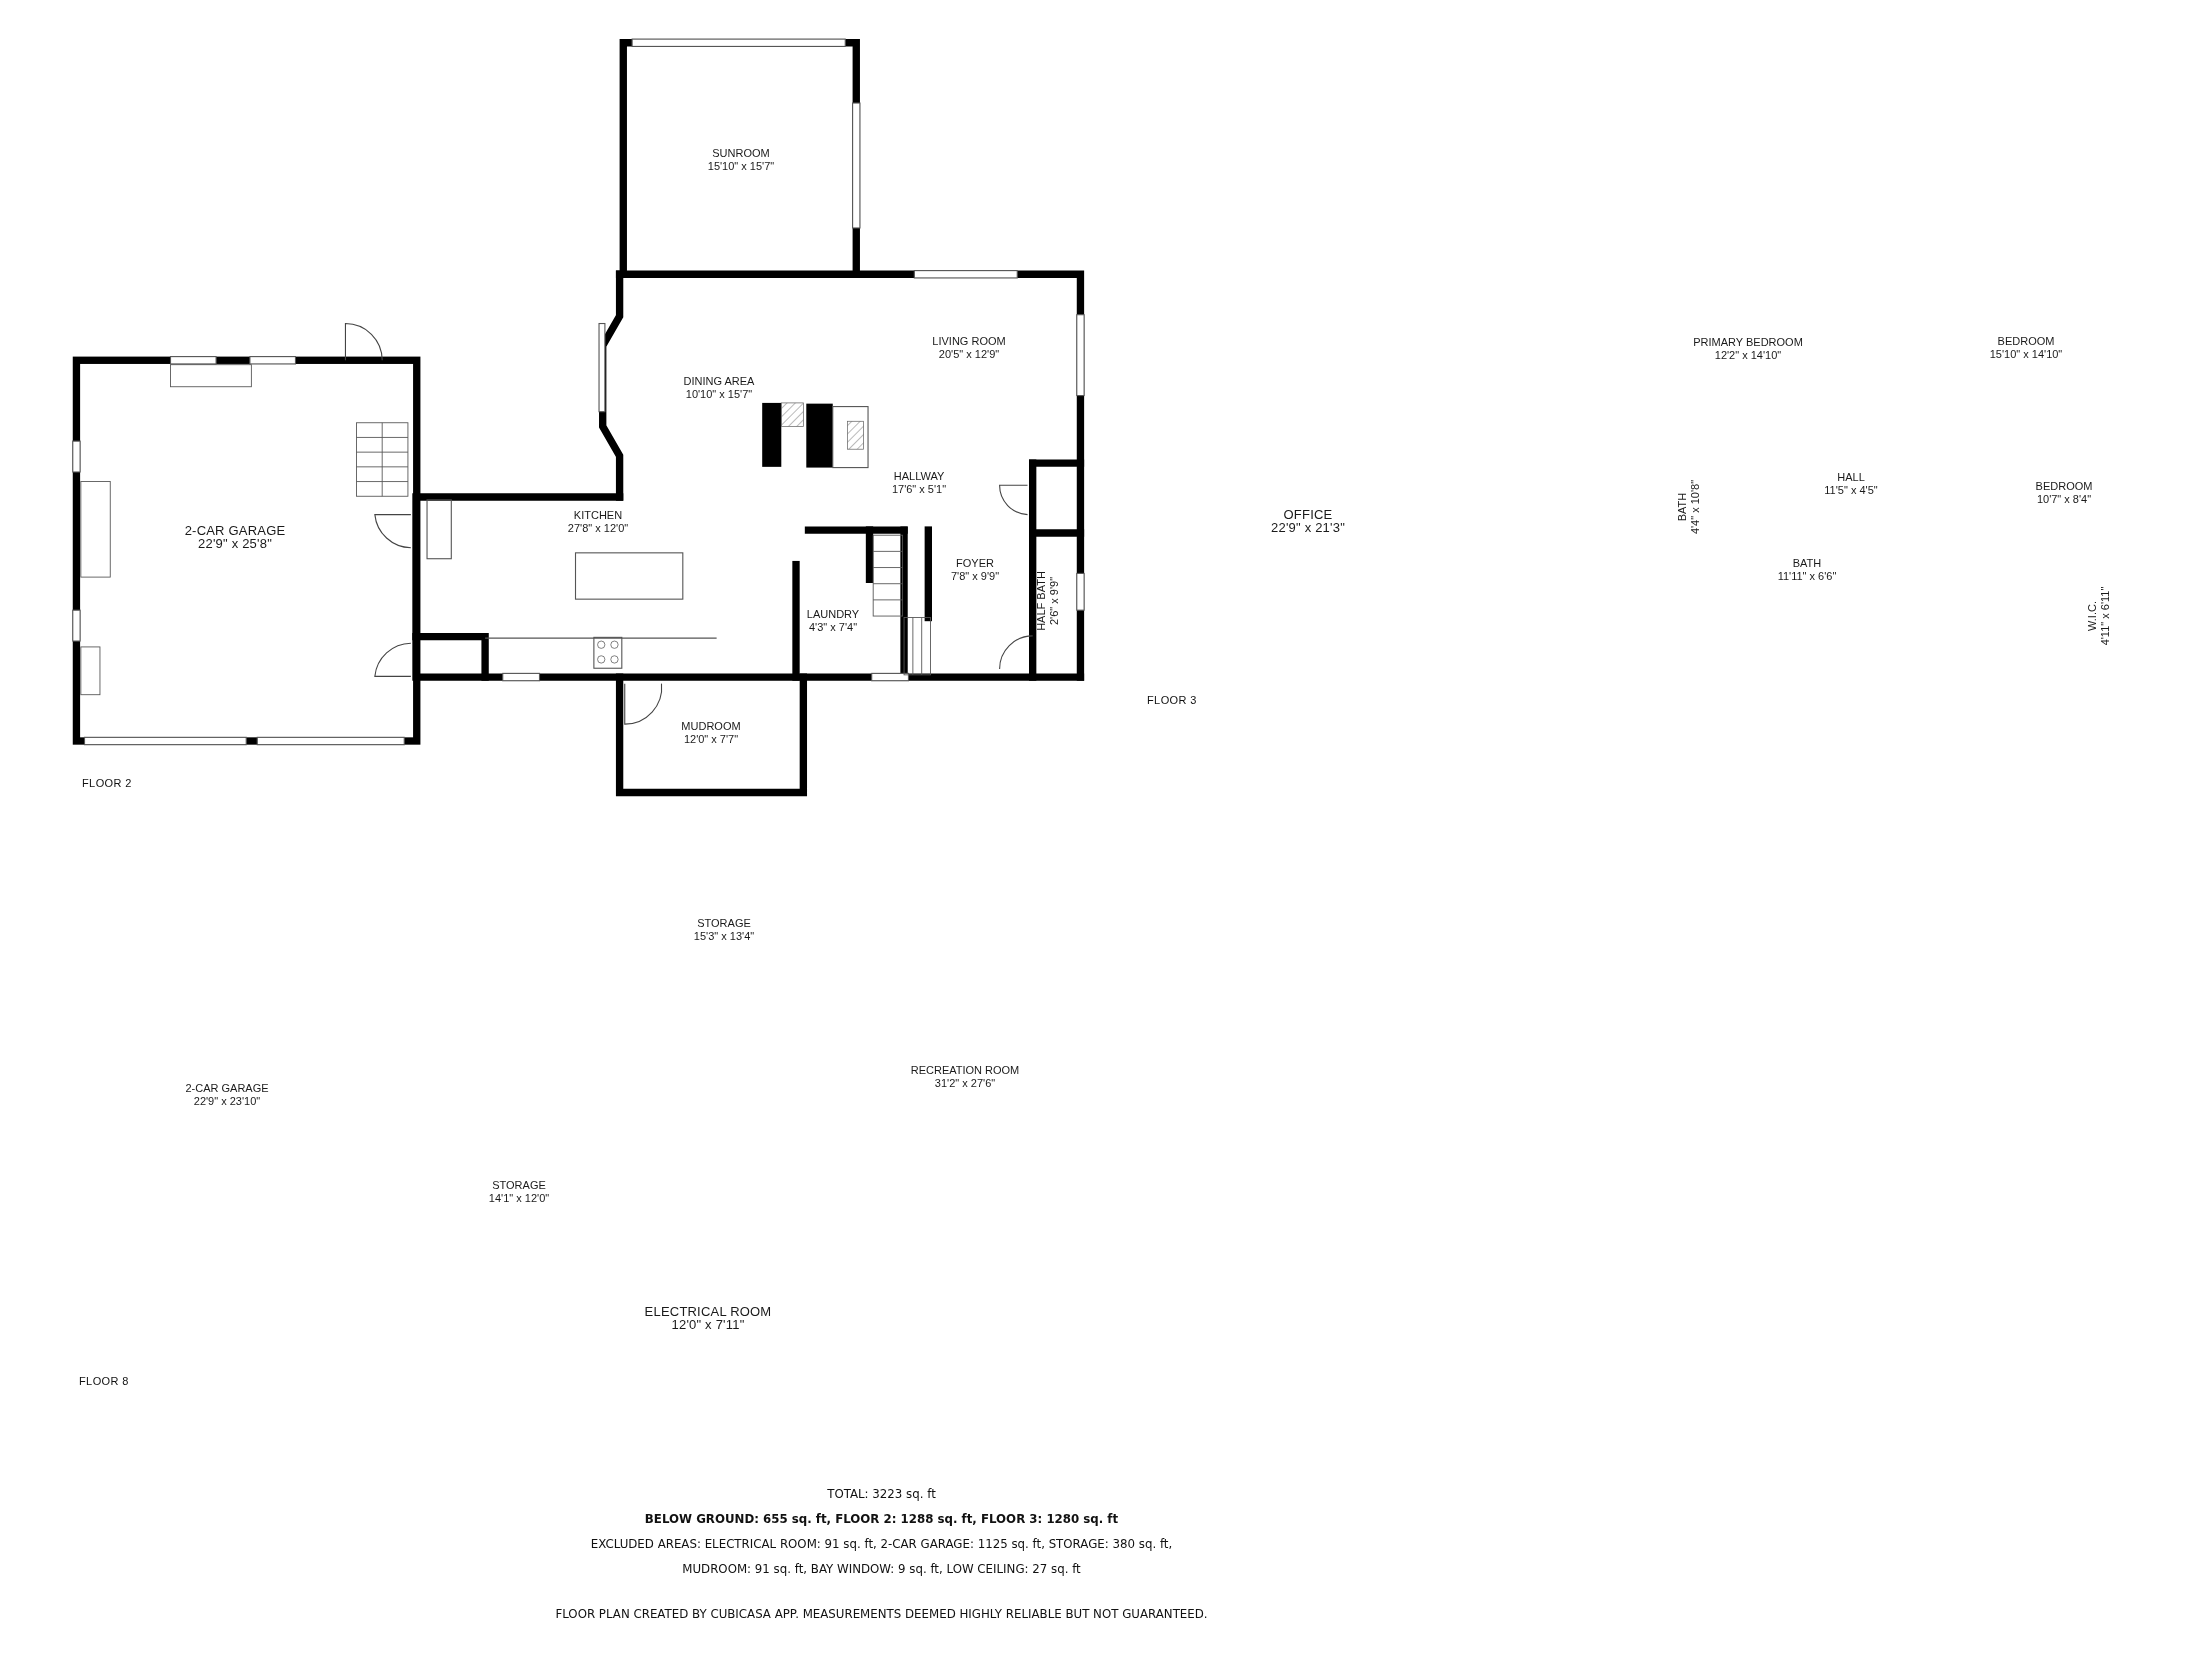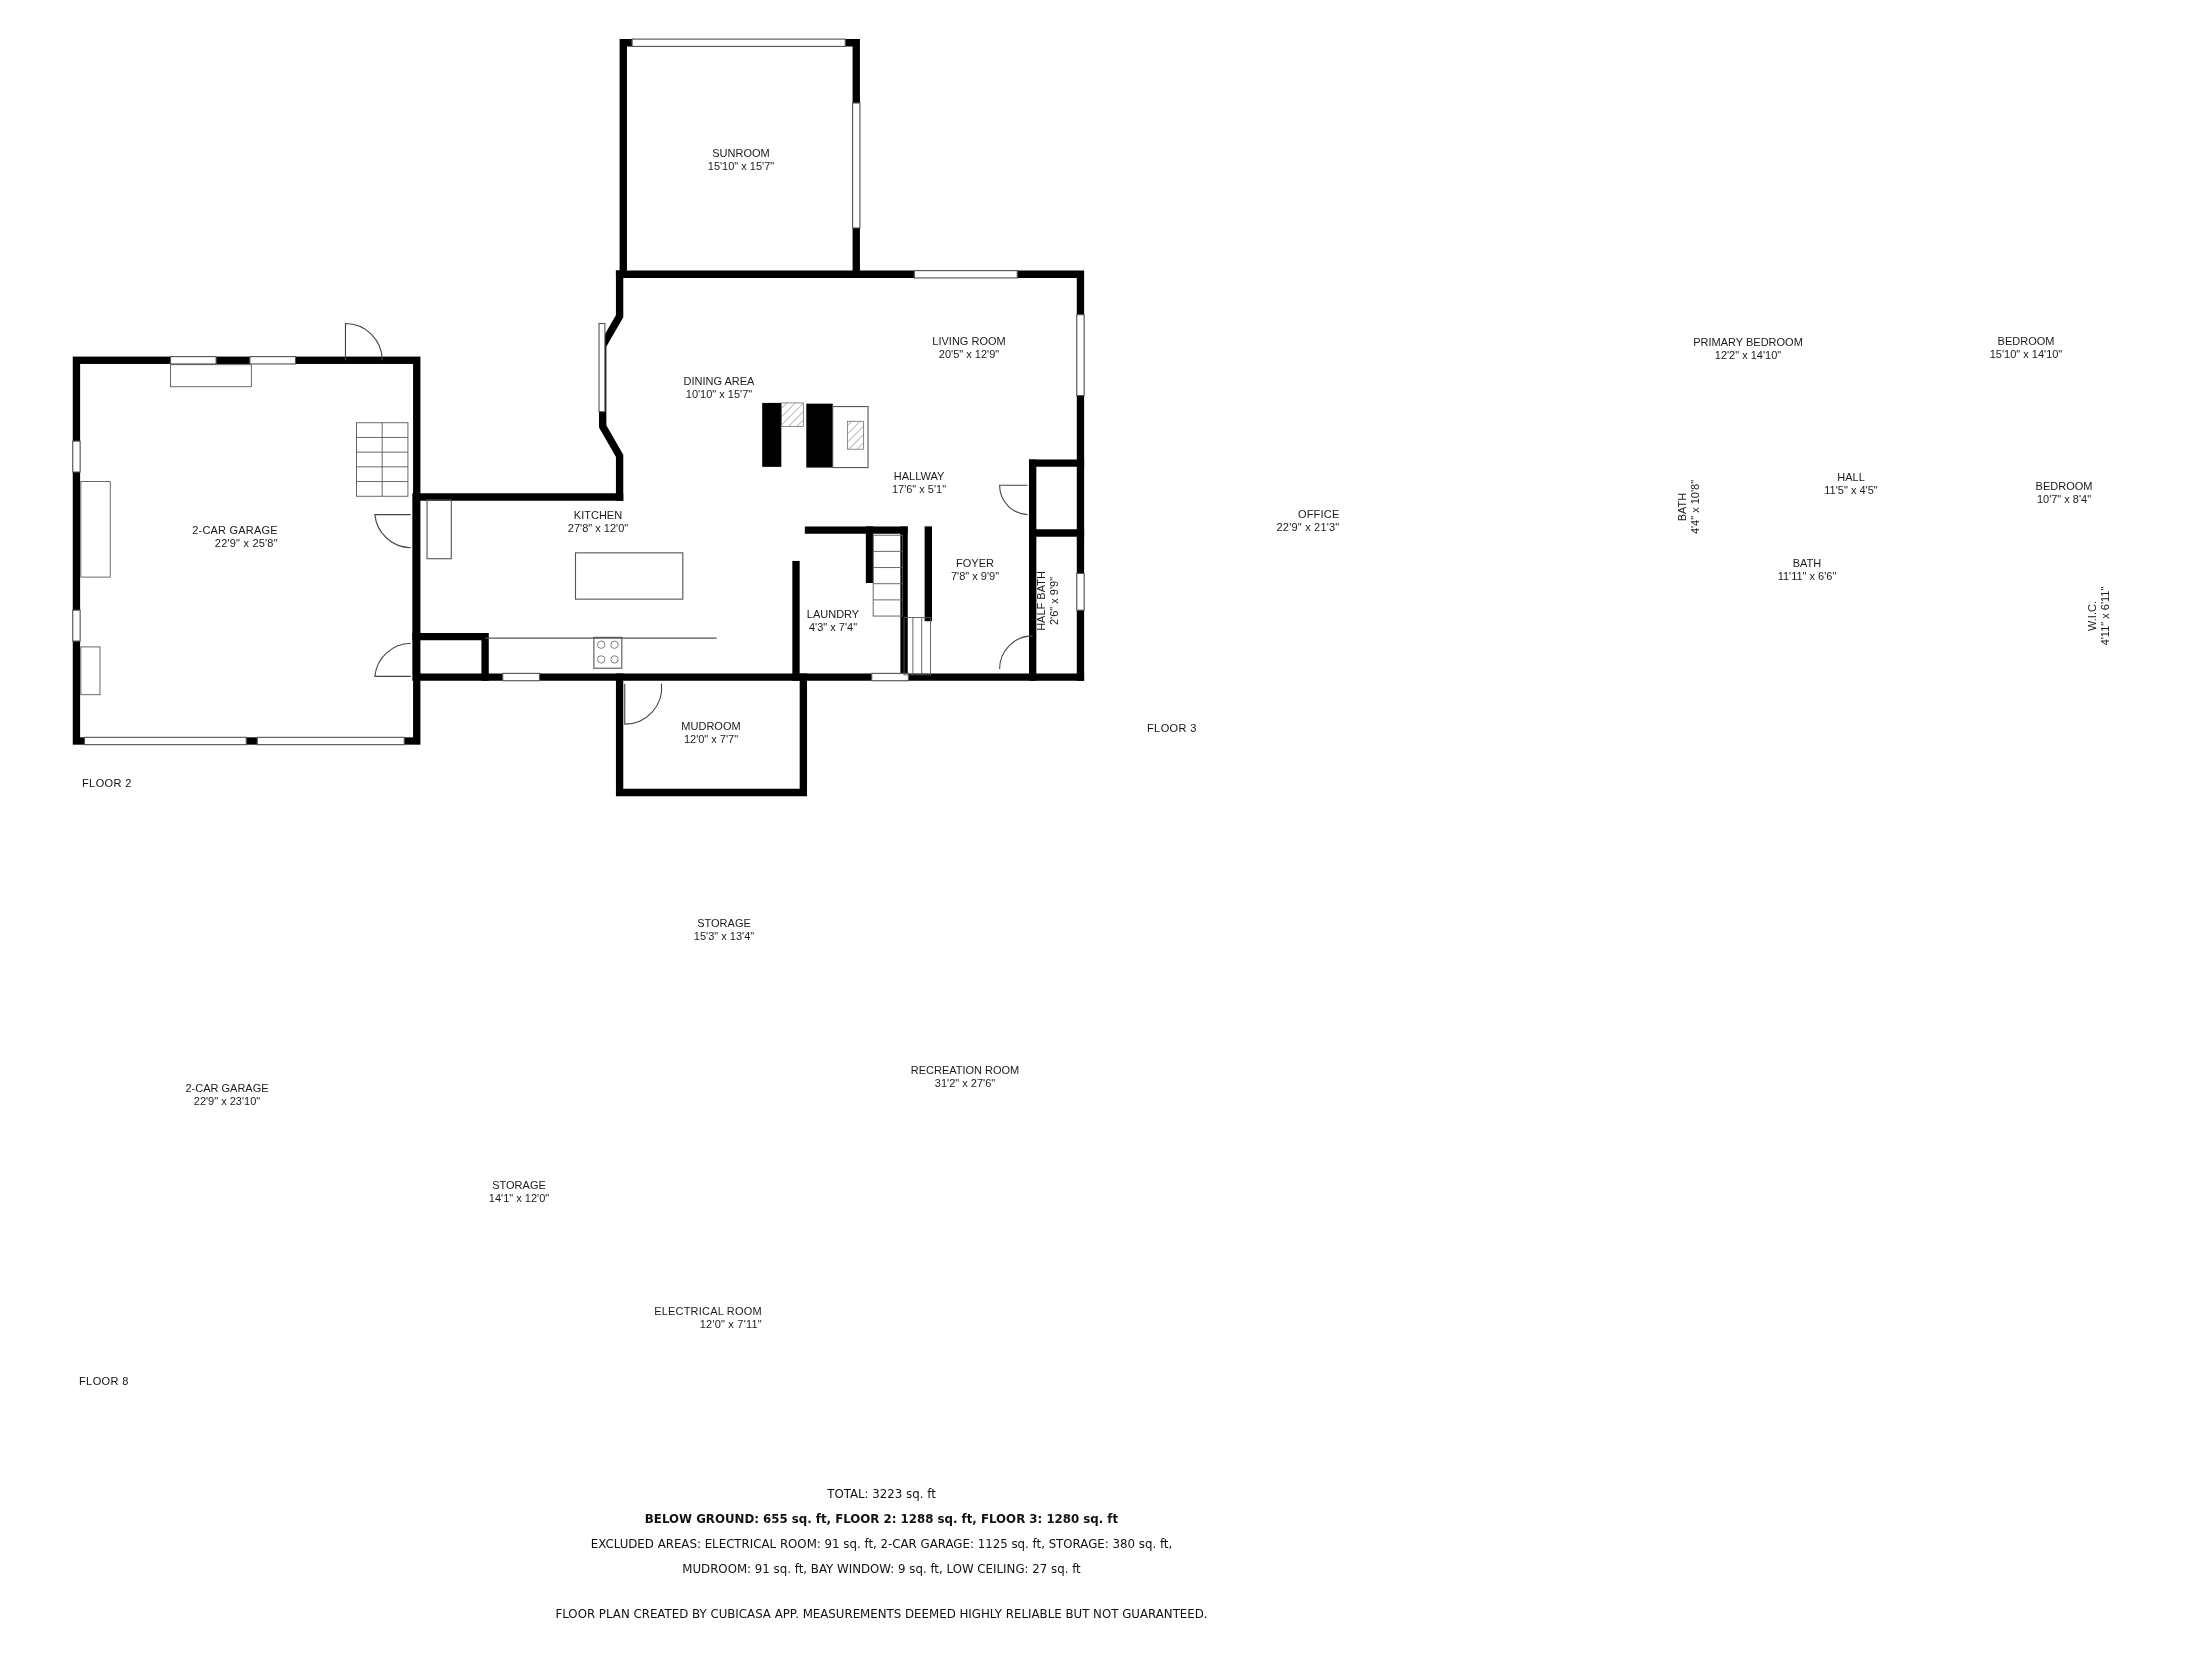--- a/index.html
+++ b/index.html
@@ -1,21 +1,21 @@
 <!DOCTYPE html>
 <html style="font-size:11.8px"><head>
 <meta charset="utf-8">
 <style>
   html, body { margin: 0; padding: 0; background: #ffffff; }
   body { width: 2205px; height: 1654px; position: relative; overflow: hidden; font-family: "Liberation Sans", sans-serif; color: #111; }
   #plan { position: absolute; left: 0; top: 0; width: 2205px; height: 1654px; }
   .lbl { position: absolute; transform: translate(-50%, -50%); text-align: center; font-family: "Liberation Sans", sans-serif; font-size: 11px; line-height: 13.2px; color: #1a1a1a; white-space: nowrap; }
   .lbl .n, .lbl .d { display: block; }
   .lbl.vert { transform: translate(-50%, -50%) rotate(-90deg); }
-  .lbl.wide { font-size: 11px; letter-spacing: 0.2px; text-align: right; }
+  .lbl.wide { font-size: 13px; letter-spacing: 0.2px; }
   .floor-tag { position: absolute; font-family: "Liberation Sans", sans-serif; font-size: 11px; color: #111; letter-spacing: 0.4px; }
   .footer { position: absolute; left: 0; width: 1763px; text-align: center; font-family: "DejaVu Sans", sans-serif; color: #111; }
 </style>
 </head>
 <body>
 
 
 
 <svg id="plan" viewBox="0 0 3000 2250" xmlns="http://www.w3.org/2000/svg">
   <defs>
@@ -226,21 +226,21 @@
     <rect x="912" y="1842" width="103" height="19">
   </rect></path></circle></path></path></path></path></path></line></line></line></line></line></rect></rect></rect></path></rect></rect></rect></rect></rect></g>
   <g fill="#fff" stroke="#555" stroke-width="1.5">
     <rect x="1465" y="1290" width="7.4" height="40">
     <rect x="943" y="1883" width="46" height="7.4">
   </rect></rect></g>
 
 
 
 <div class="floor-tag" style="left:74px; top:777px;margin-left:8px;">FLOOR 2</div>
-<div class="floor-tag" style="left:1147px; top:722px;">FLOOR 3</div>
+<div class="floor-tag" style="left:1147px; top:694px;">FLOOR 3</div>
 <div class="floor-tag" style="left:79px; top:1375px;">FLOOR 8</div>
 
 
 <div class="lbl" style="left:741px; top:160px;">
               <span class="n">SUNROOM</span>
               <span class="d">15'10" x 15'7"</span>
             </div>
 <div class="lbl" style="left:969px; top:348px;">
               <span class="n">LIVING ROOM</span>
               <span class="d">20'5" x 12'9"</span>

